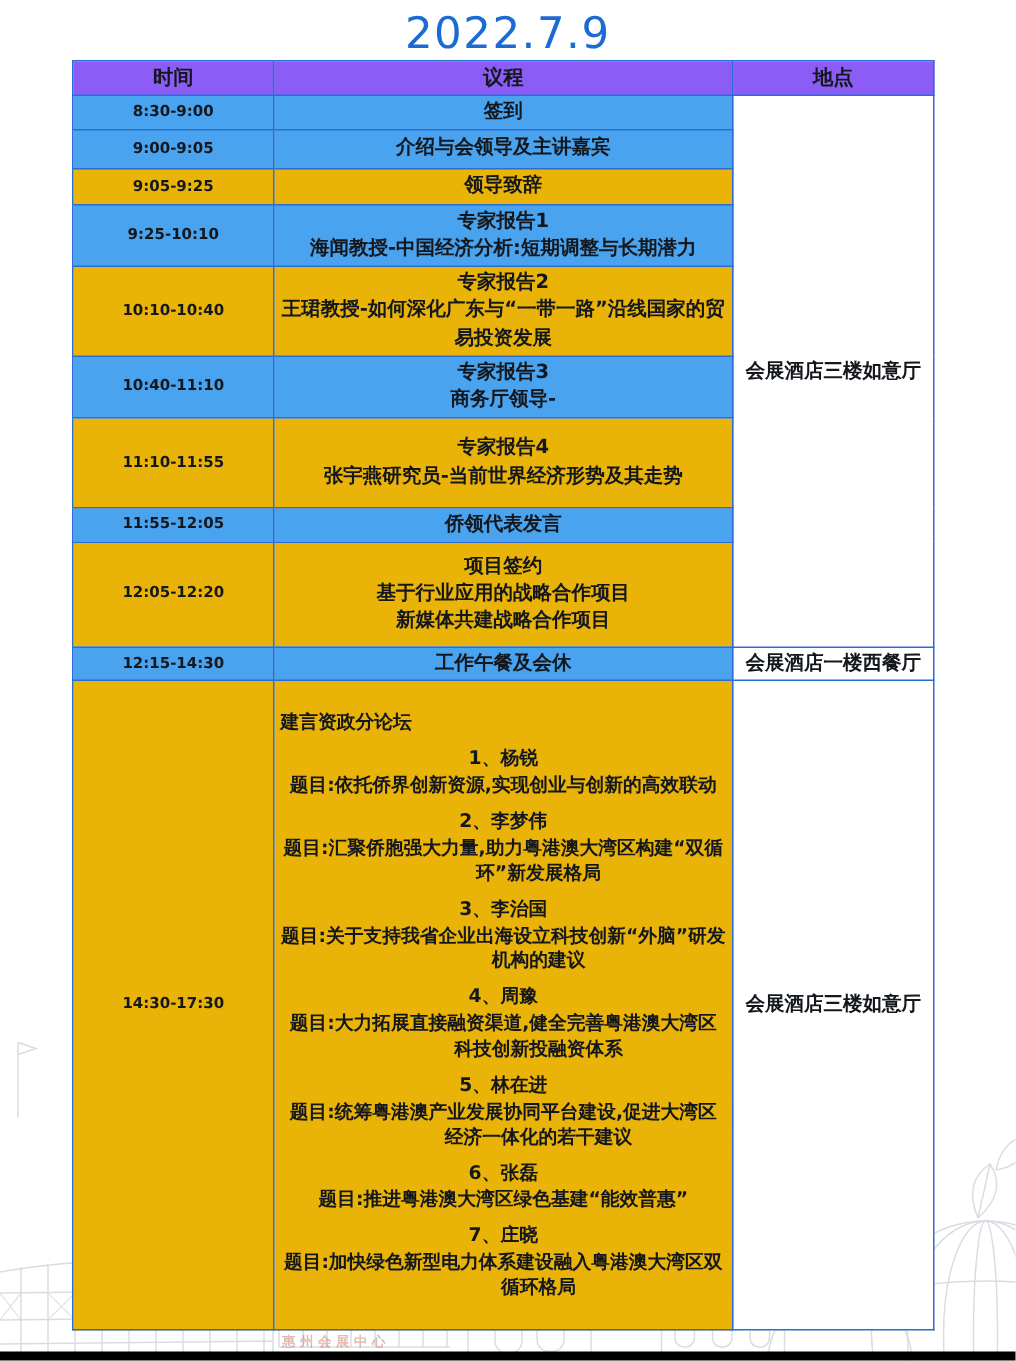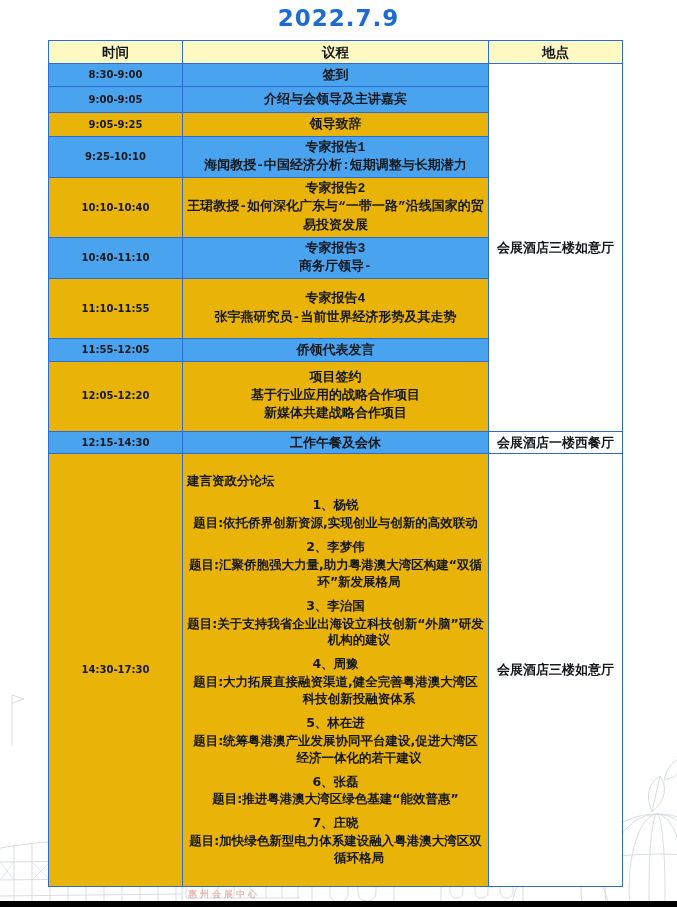--- a/index.html
+++ b/index.html
@@ -14,44 +14,44 @@
   *{box-sizing:border-box;}
   html,body{margin:0;padding:0;}
   body{
     width:677px;height:907px;position:relative;overflow:hidden;
     background:#ffffff;
     font-family:"DejaVu Sans","Liberation Sans",sans-serif;
     color:var(--text);
   }
   .page-title{
     position:absolute;top:5px;left:0;width:677px;text-align:center;
-    font-size:23px;font-weight:bold;color:var(--title);letter-spacing:1px;
+    font-size:29px;font-weight:normal;color:var(--title);letter-spacing:1px;
     z-index:3;
   }
   .wm{position:absolute;left:0;top:0;z-index:0;}
   .wm-label{
     font-size:9px;font-weight:bold;fill:var(--wmtext);opacity:.5;letter-spacing:3px;
     font-family:"DejaVu Sans","Liberation Sans",sans-serif;
   }
   table.agenda{
     position:absolute;left:48px;top:40px;width:574px;z-index:2;
     border-collapse:collapse;table-layout:fixed;background:transparent;
   }
   table.agenda th,table.agenda td{
     border:1.6px solid var(--border);
     font-weight:bold;color:var(--text);
     text-align:center;vertical-align:middle;
     padding:2px 4px;line-height:1.35;background:#eab308;
   }
-  table.agenda th{font-size:13.5px;height:21px;background:#fef9c3;}
+  table.agenda th{font-size:13.5px;height:21px;background:#8b5cf6;}
   td.time-cell{font-size:10px;}
   td.agenda-cell{font-size:13px;}
   td.loc-cell{font-size:13px;background:#ffffff !important;}
   tr.hl td{background:var(--hl);}
-  .agenda-line{line-height:1.4;font-family:Liberation Mono, monospace;}
+  .agenda-line{line-height:1.4;}
   td.forum-cell{
     text-align:left;vertical-align:top;padding:7px 10px 8px 10px;
     font-size:12.5px;line-height:1.45;
   }
   .forum-title{text-align:left;margin-bottom:3px;}
   .f-name{margin-top:7px;}
   .f-topic{padding-left:47px;text-indent:-47px;margin-top:1px;}
   .bottom-bar{
     position:absolute;left:0;top:901px;width:677px;height:6px;
     background:var(--bar);z-index:4;

